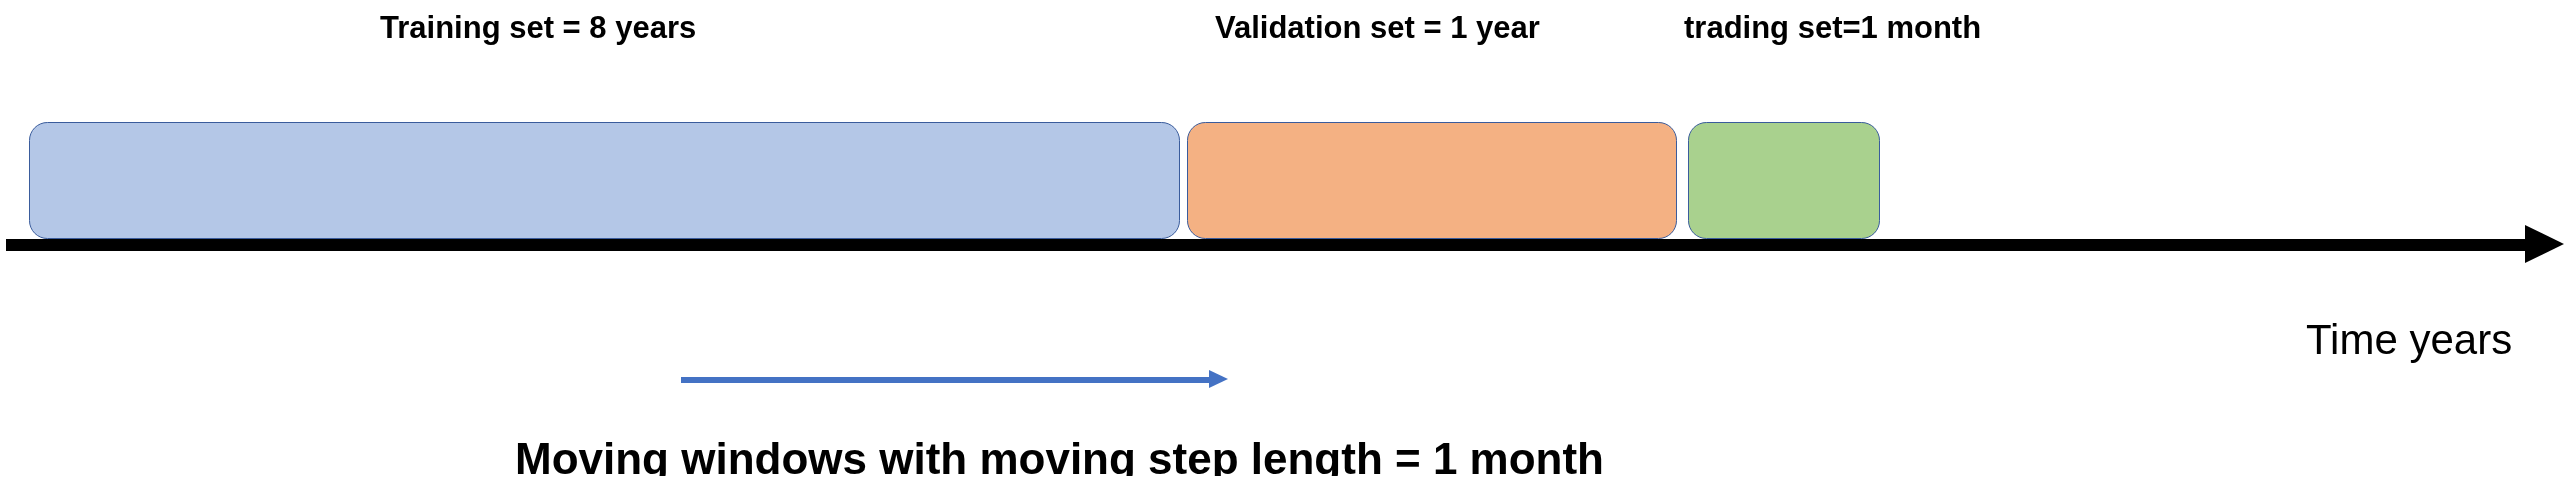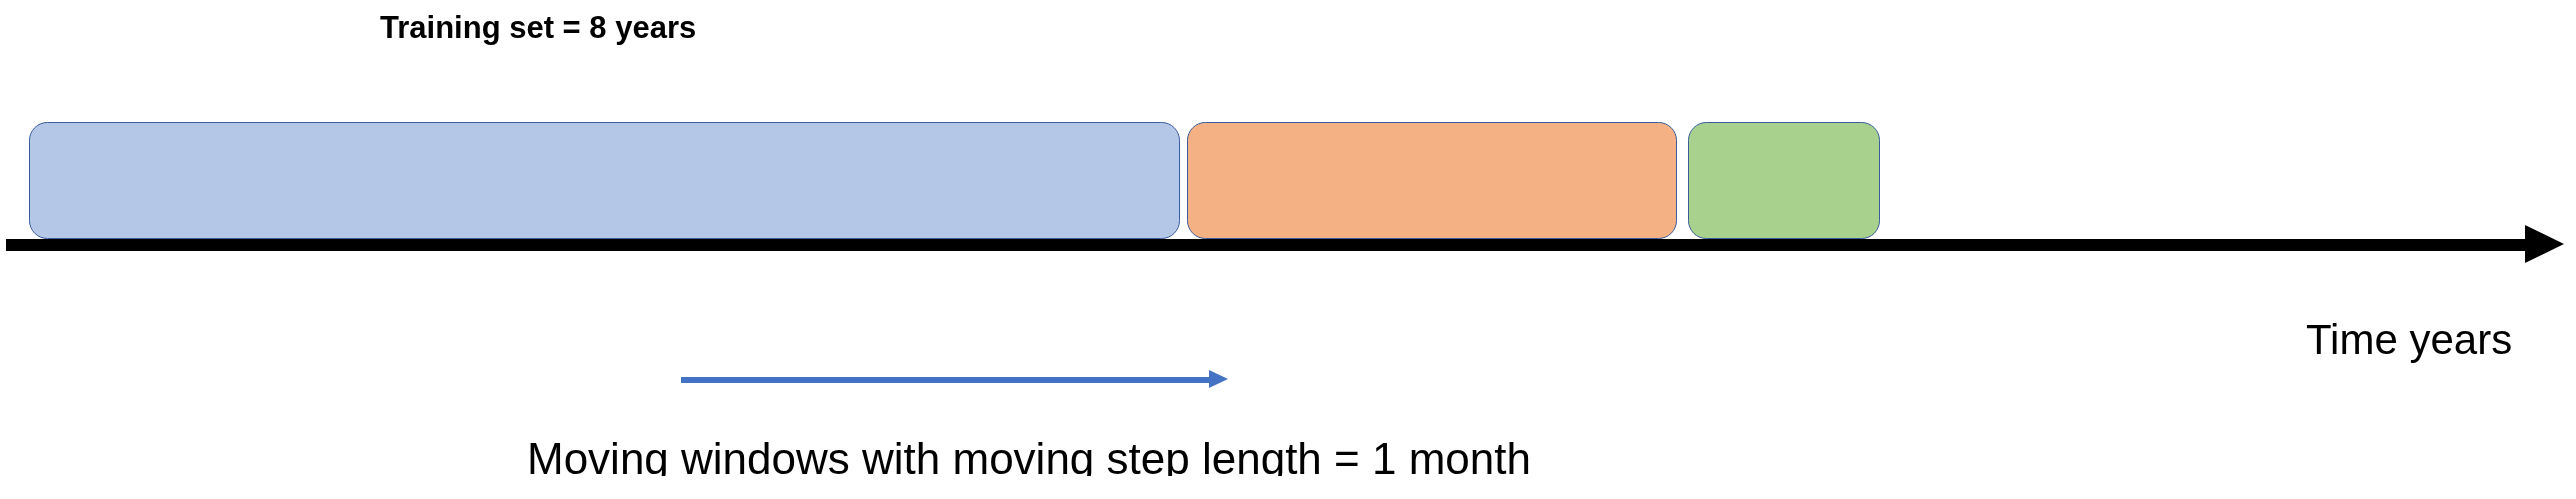--- a/index.html
+++ b/index.html
@@ -78,33 +78,34 @@
     height: 0;
     border-left: 19.7px solid #4472c4;
     border-top: 9.8px solid transparent;
     border-bottom: 9.8px solid transparent;
   }
   .caption {
     position: absolute;
     left: 515px;
     top: 434px;
     font-size: 44px;
-    font-weight: 400;
+    font-weight: 700;
     white-space: nowrap;
-    margin-left: 12px;
   }
 </style>
 </head>
 <body>
 
 <div id="canvas">
 
   <div class="seg-label" style="left: 380px;">Training set = 8 years</div>
 
+  <div class="seg-label" style="left: 1215px;">Validation set = 1 year</div>
 
+  <div class="seg-label" style="left: 1684px;">trading set=1 month</div>
 
   <div class="box training"></div>
 
   <div class="box validation"></div>
 
   <div class="box trading"></div>
 
   <div class="timeline-bar"></div>
   <div class="timeline-head"></div>
 

